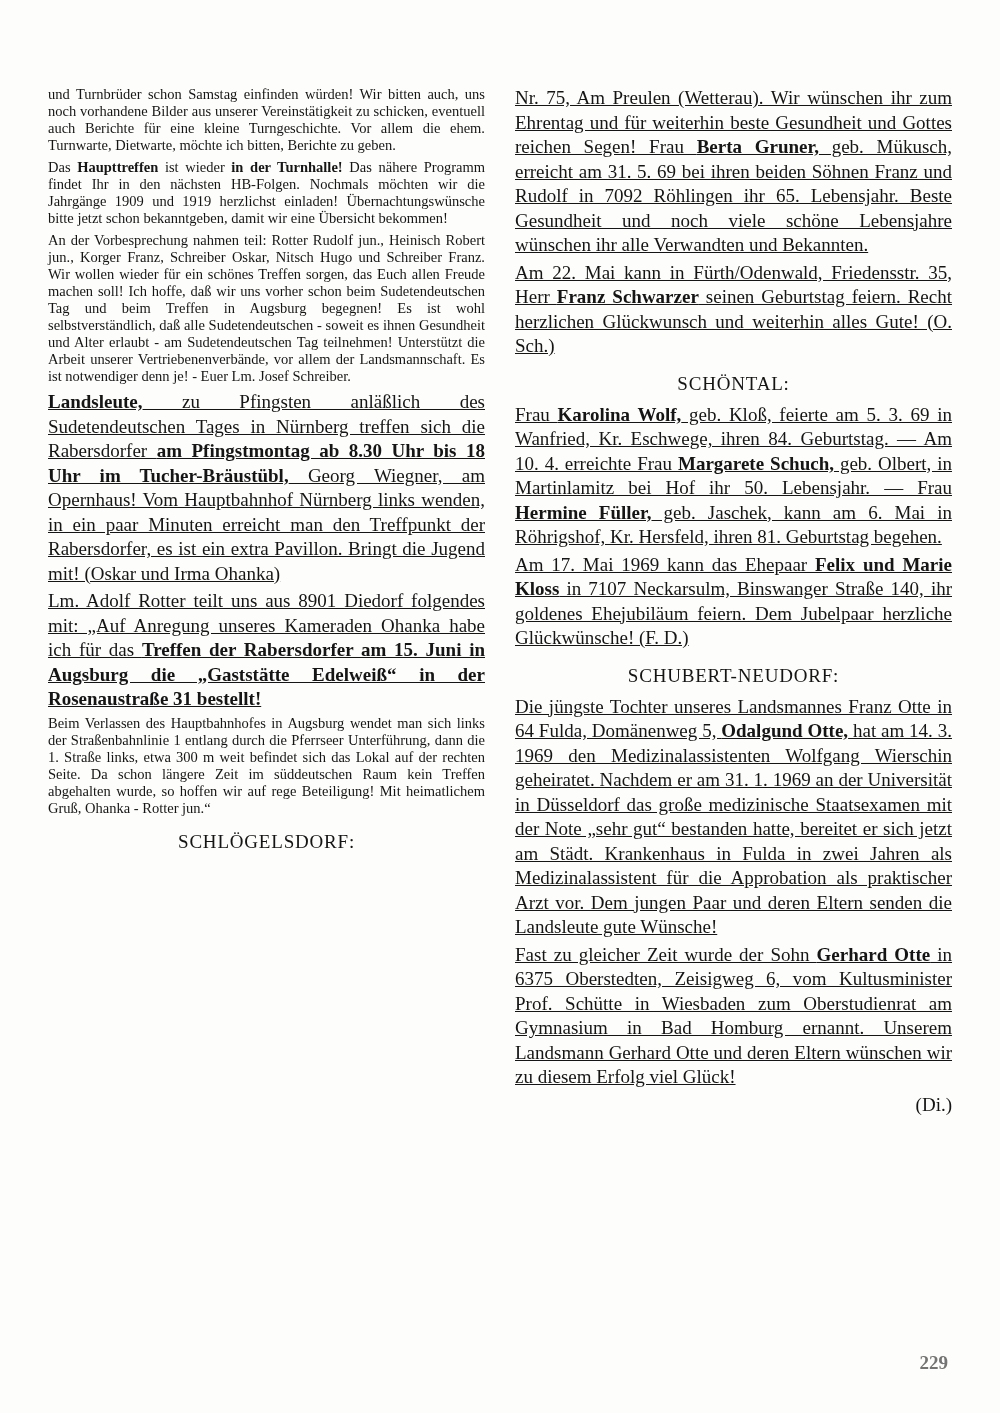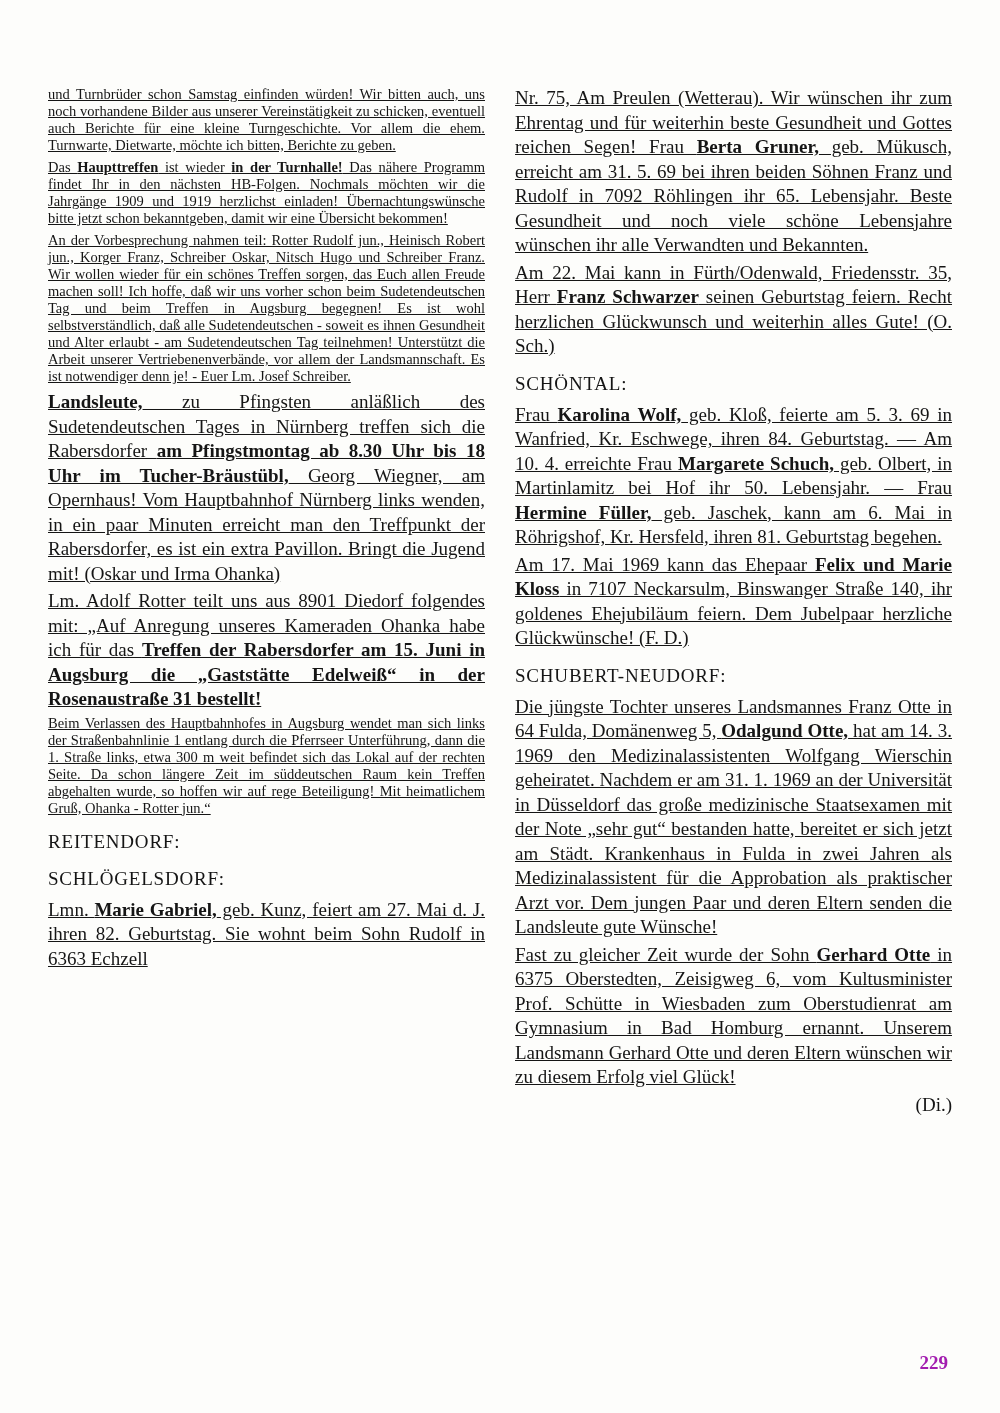--- a/index.html
+++ b/index.html
@@ -36,62 +36,59 @@
   .p {
     font-size: 19px;
     line-height: 24.5px;
     margin-bottom: 3px;
     text-decoration: underline;
   }
   .p-small {
     font-size: 14.5px;
     line-height: 17px;
     margin-bottom: 5px;
-    text-decoration: underline;
   }
   .p-right {
     font-size: 19px;
     line-height: 24.5px;
     text-align: right;
     margin-bottom: 1px;
   }
   .heading {
     font-size: 19px;
     line-height: 24px;
     font-weight: bold;
-    text-align: left;
+    text-align: center;
     letter-spacing: 0.8px;
     margin: 13px 0 7px 0;
   }
   .b { font-weight: bold; }
   .r { font-weight: normal; }
   .page-number {
     position: absolute;
     top: 1352px;
     right: 52px;
     font-size: 19px;
     font-weight: bold;
-    color: #a21caf;
+    color: #737373;
   }
 </style>
 </head>
 <body>
 
 <div class="page">
   <div class="columns">
     <div class="column" id="col-left">
         <p class="p-small"><span class="r">und Turnbrüder schon Samstag einfinden würden! Wir bitten auch, uns noch vorhandene Bilder aus unserer Vereinstätigkeit zu schicken, eventuell auch Berichte für eine kleine Turngeschichte. Vor allem die ehem. Turnwarte, Dietwarte, möchte ich bitten, Berichte zu geben.</span></p>
         <p class="p-small"><span class="r">Das </span><span class="b">Haupttreffen</span><span class="r"> ist wieder </span><span class="b">in der Turnhalle!</span><span class="r"> Das nähere Programm findet Ihr in den nächsten HB-Folgen. Nochmals möchten wir die Jahrgänge 1909 und 1919 herzlichst einladen! Übernachtungswünsche bitte jetzt schon bekanntgeben, damit wir eine Übersicht bekommen!</span></p>
         <p class="p-small"><span class="r">An der Vorbesprechung nahmen teil: Rotter Rudolf jun., Heinisch Robert jun., Korger Franz, Schreiber Oskar, Nitsch Hugo und Schreiber Franz. Wir wollen wieder für ein schönes Treffen sorgen, das Euch allen Freude machen soll! Ich hoffe, daß wir uns vorher schon beim Sudetendeutschen Tag und beim Treffen in Augsburg begegnen! Es ist wohl selbstverständlich, daß alle Sudetendeutschen - soweit es ihnen Gesundheit und Alter erlaubt - am Sudetendeutschen Tag teilnehmen! Unterstützt die Arbeit unserer Vertriebenenverbände, vor allem der Landsmannschaft. Es ist notwendiger denn je! - Euer Lm. Josef Schreiber.</span></p>
         <p class="p"><span class="b">Landsleute,</span><span class="r"> zu Pfingsten anläßlich des Sudetendeutschen Tages in Nürnberg treffen sich die Rabersdorfer </span><span class="b">am Pfingstmontag ab 8.30 Uhr bis 18 Uhr im Tucher-Bräustübl,</span><span class="r"> Georg Wiegner, am Opernhaus! Vom Hauptbahnhof Nürnberg links wenden, in ein paar Minuten erreicht man den Treffpunkt der Rabersdorfer, es ist ein extra Pavillon. Bringt die Jugend mit! (Oskar und Irma Ohanka)</span></p>
         <p class="p"><span class="r">Lm. Adolf Rotter teilt uns aus 8901 Diedorf folgendes mit: „Auf Anregung unseres Kameraden Ohanka habe ich für das </span><span class="b">Treffen der Rabersdorfer am 15. Juni in Augsburg die „Gaststätte Edelweiß“ in der Rosenaustraße 31 bestellt!</span></p>
         <p class="p-small"><span class="r">Beim Verlassen des Hauptbahnhofes in Augsburg wendet man sich links der Straßenbahnlinie 1 entlang durch die Pferrseer Unterführung, dann die 1. Straße links, etwa 300 m weit befindet sich das Lokal auf der rechten Seite. Da schon längere Zeit im süddeutschen Raum kein Treffen abgehalten wurde, so hoffen wir auf rege Beteiligung! Mit heimatlichem Gruß, Ohanka - Rotter jun.“</span></p>
-        <h2 class="heading"><span class="r">REITENDORF:</span></h2>
         <h2 class="heading"><span class="r">SCHLÖGELSDORF:</span></h2>
-        <p class="p"><span class="r">Lmn. </span><span class="b">Marie Gabriel,</span><span class="r"> geb. Kunz, feiert am 27. Mai d. J. ihren 82. Geburtstag. Sie wohnt beim Sohn Rudolf in 6363 Echzell</span></p>
       </div>
     <div class="column" id="col-right">
         <p class="p"><span class="r">Nr. 75, Am Preulen (Wetterau). Wir wünschen ihr zum Ehrentag und für weiterhin beste Gesundheit und Gottes reichen Segen! Frau </span><span class="b">Berta Gruner,</span><span class="r"> geb. Mükusch, erreicht am 31. 5. 69 bei ihren beiden Söhnen Franz und Rudolf in 7092 Röhlingen ihr 65. Lebensjahr. Beste Gesundheit und noch viele schöne Lebensjahre wünschen ihr alle Verwandten und Bekannten.</span></p>
         <p class="p"><span class="r">Am 22. Mai kann in Fürth/Odenwald, Friedensstr. 35, Herr </span><span class="b">Franz Schwarzer</span><span class="r"> seinen Geburtstag feiern. Recht herzlichen Glückwunsch und weiterhin alles Gute! (O. Sch.)</span></p>
         <h2 class="heading"><span class="r">SCHÖNTAL:</span></h2>
         <p class="p"><span class="r">Frau </span><span class="b">Karolina Wolf,</span><span class="r"> geb. Kloß, feierte am 5. 3. 69 in Wanfried, Kr. Eschwege, ihren 84. Geburtstag. — Am 10. 4. erreichte Frau </span><span class="b">Margarete Schuch,</span><span class="r"> geb. Olbert, in Martinlamitz bei Hof ihr 50. Lebensjahr. — Frau </span><span class="b">Hermine Füller,</span><span class="r"> geb. Jaschek, kann am 6. Mai in Röhrigshof, Kr. Hersfeld, ihren 81. Geburtstag begehen.</span></p>
         <p class="p"><span class="r">Am 17. Mai 1969 kann das Ehepaar </span><span class="b">Felix und Marie Kloss</span><span class="r"> in 7107 Neckarsulm, Binswanger Straße 140, ihr goldenes Ehejubiläum feiern. Dem Jubelpaar herzliche Glückwünsche! (F. D.)</span></p>
         <h2 class="heading"><span class="r">SCHUBERT-NEUDORF:</span></h2>
         <p class="p"><span class="r">Die jüngste Tochter unseres Landsmannes Franz Otte in 64 Fulda, Domänenweg 5, </span><span class="b">Odalgund Otte,</span><span class="r"> hat am 14. 3. 1969 den Medizinalassistenten Wolfgang Wierschin geheiratet. Nachdem er am 31. 1. 1969 an der Universität in Düsseldorf das große medizinische Staatsexamen mit der Note „sehr gut“ bestanden hatte, bereitet er sich jetzt am Städt. Krankenhaus in Fulda in zwei Jahren als Medizinalassistent für die Approbation als praktischer Arzt vor. Dem jungen Paar und deren Eltern senden die Landsleute gute Wünsche!</span></p>
         <p class="p"><span class="r">Fast zu gleicher Zeit wurde der Sohn </span><span class="b">Gerhard Otte</span><span class="r"> in 6375 Oberstedten, Zeisigweg 6, vom Kultusminister Prof. Schütte in Wiesbaden zum Oberstudienrat am Gymnasium in Bad Homburg ernannt. Unserem Landsmann Gerhard Otte und deren Eltern wünschen wir zu diesem Erfolg viel Glück!</span></p>

